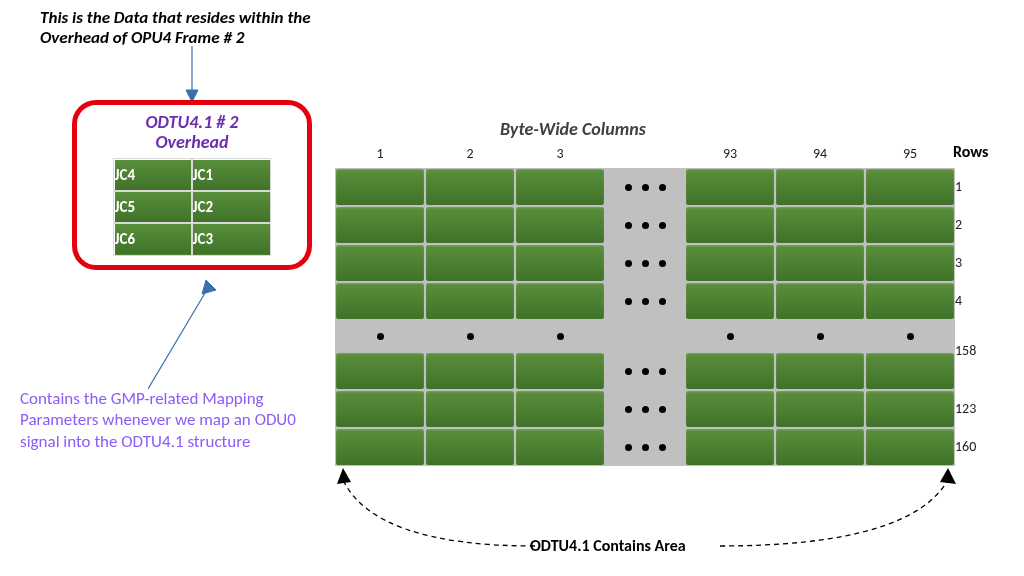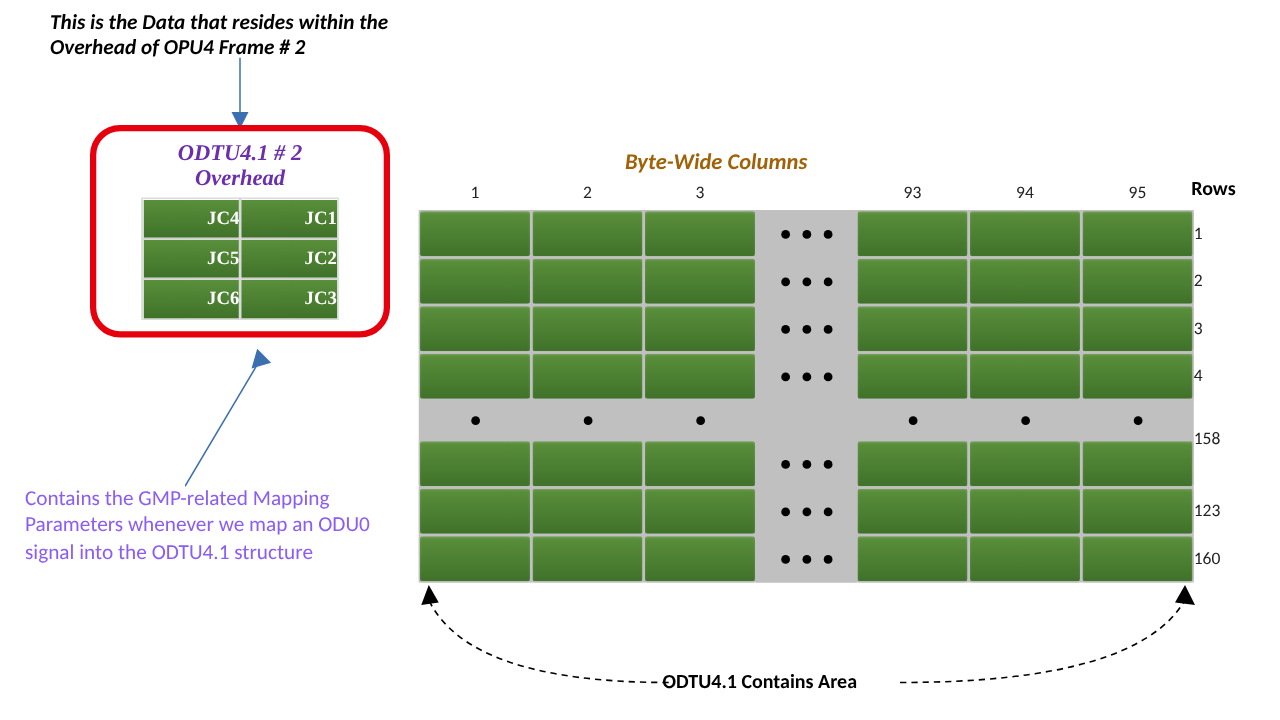--- a/index.html
+++ b/index.html
@@ -24,21 +24,20 @@
   }
   .overhead-box {
     position: absolute;
     top: 100px;
     left: 72px;
     width: 240px;
     height: 170px;
     border: 5px solid #e6000d;
     border-radius: 24px;
     text-align: center;
-    font-family: Liberation Serif, serif;
   }
   .overhead-title {
     color: #6b2fad;
     font-style: italic;
     font-weight: bold;
     font-size: 18px;
     line-height: 1.1;
     margin-top: 8px;
   }
   .jc-table {
@@ -47,42 +46,42 @@
   }
   .jc-cell {
     width: 78px;
     height: 32px;
     background: linear-gradient(#5a8f3b, #3f7229);
     border: 1px solid #fff;
     outline: 1px solid #d9d9d9;
     color: #fff;
     font-weight: bold;
     font-size: 15px;
-    text-align: right;
+    text-align: left;
     vertical-align: middle;
   }
   .desc-caption {
     position: absolute;
     top: 388px;
     left: 20px;
     width: 310px;
     color: #8b5cf6;
     font-size: 17px;
     line-height: 1.25;
   }
   .arrow {
     position: absolute;
     stroke: #3b6fb0;
     fill: #3b6fb0;
   }
   .cols-title {
     position: absolute;
     top: 118px;
     left: 500px;
-    color: #a16207;
+    color: #404040;
     font-style: italic;
     font-weight: bold;
     font-size: 18px;
   }
   .col-label {
     position: absolute;
     top: 145px;
     font-size: 14px;
     color: #222;
     text-align: center;

